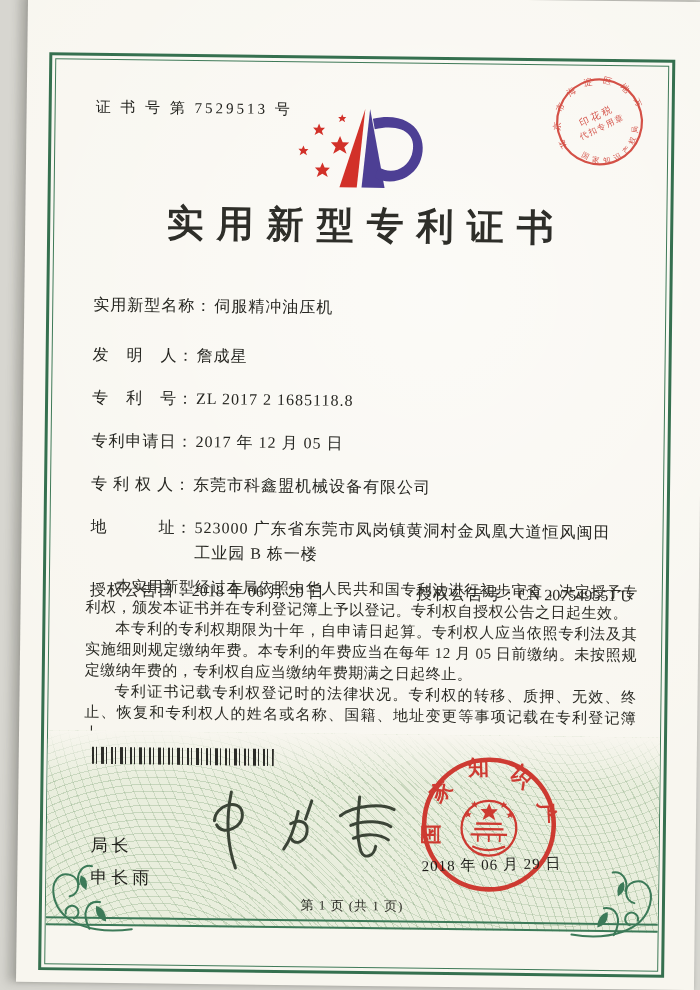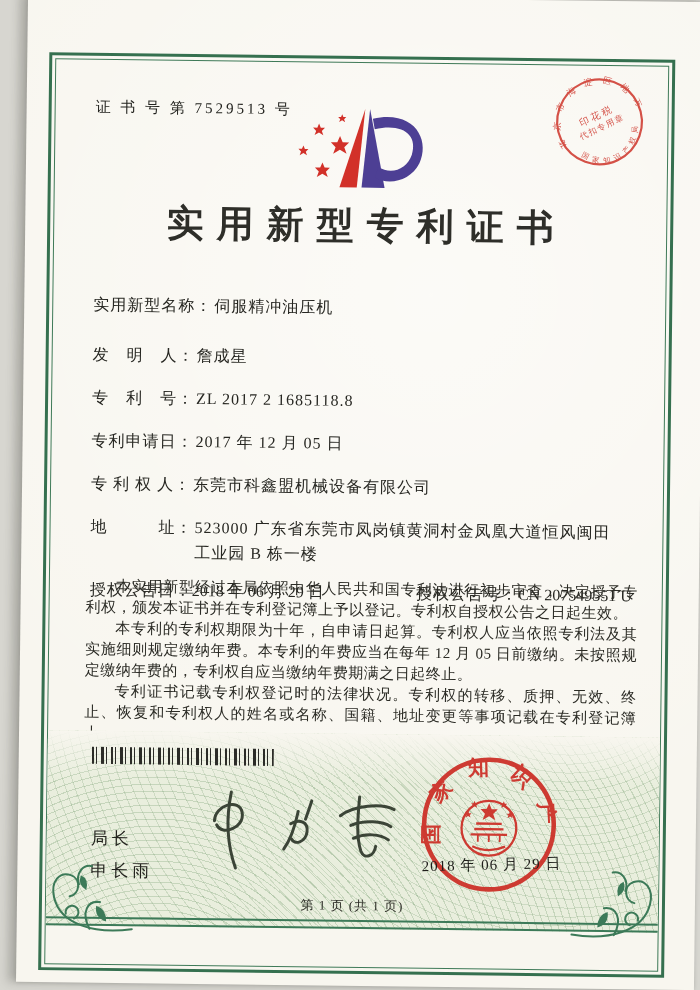--- a/index.html
+++ b/index.html
@@ -71,21 +71,21 @@
     border-top:2px solid #3c7a58;border-bottom:2px solid #3c7a58;
   }
   .barcode{
     position:absolute;left:44px;top:16px;width:182px;height:17px;
     background:repeating-linear-gradient(90deg,
       #2c2c28 0 2px, rgba(0,0,0,0) 2px 4px,
       #2c2c28 4px 5px, rgba(0,0,0,0) 5px 9px,
       #2c2c28 9px 12px, rgba(0,0,0,0) 12px 14px,
       #2c2c28 14px 15px, rgba(0,0,0,0) 15px 19px);
   }
-  .director{position:absolute;left:44px;top:92px;font-size:17px;color:#23231e;letter-spacing:4px;}
+  .director{position:absolute;left:44px;top:99px;font-size:17px;color:#23231e;letter-spacing:4px;}
   .director .line{line-height:32px;}
   .signature{position:absolute;left:148px;top:48px;width:215px;height:95px;transform:rotate(-3deg);}
   .seal{position:absolute;left:369px;top:16px;width:146px;height:146px;opacity:.92;}
   .sealdate{
     position:absolute;left:360px;top:120px;width:170px;text-align:center;
     font-size:15px;color:#1e1e1a;letter-spacing:1px;transform:rotate(-2deg);white-space:pre;
   }
   .pagefoot{
     position:absolute;left:0;right:0;bottom:14px;text-align:center;
     font-size:13px;color:#2b2b25;letter-spacing:1px;white-space:pre;

